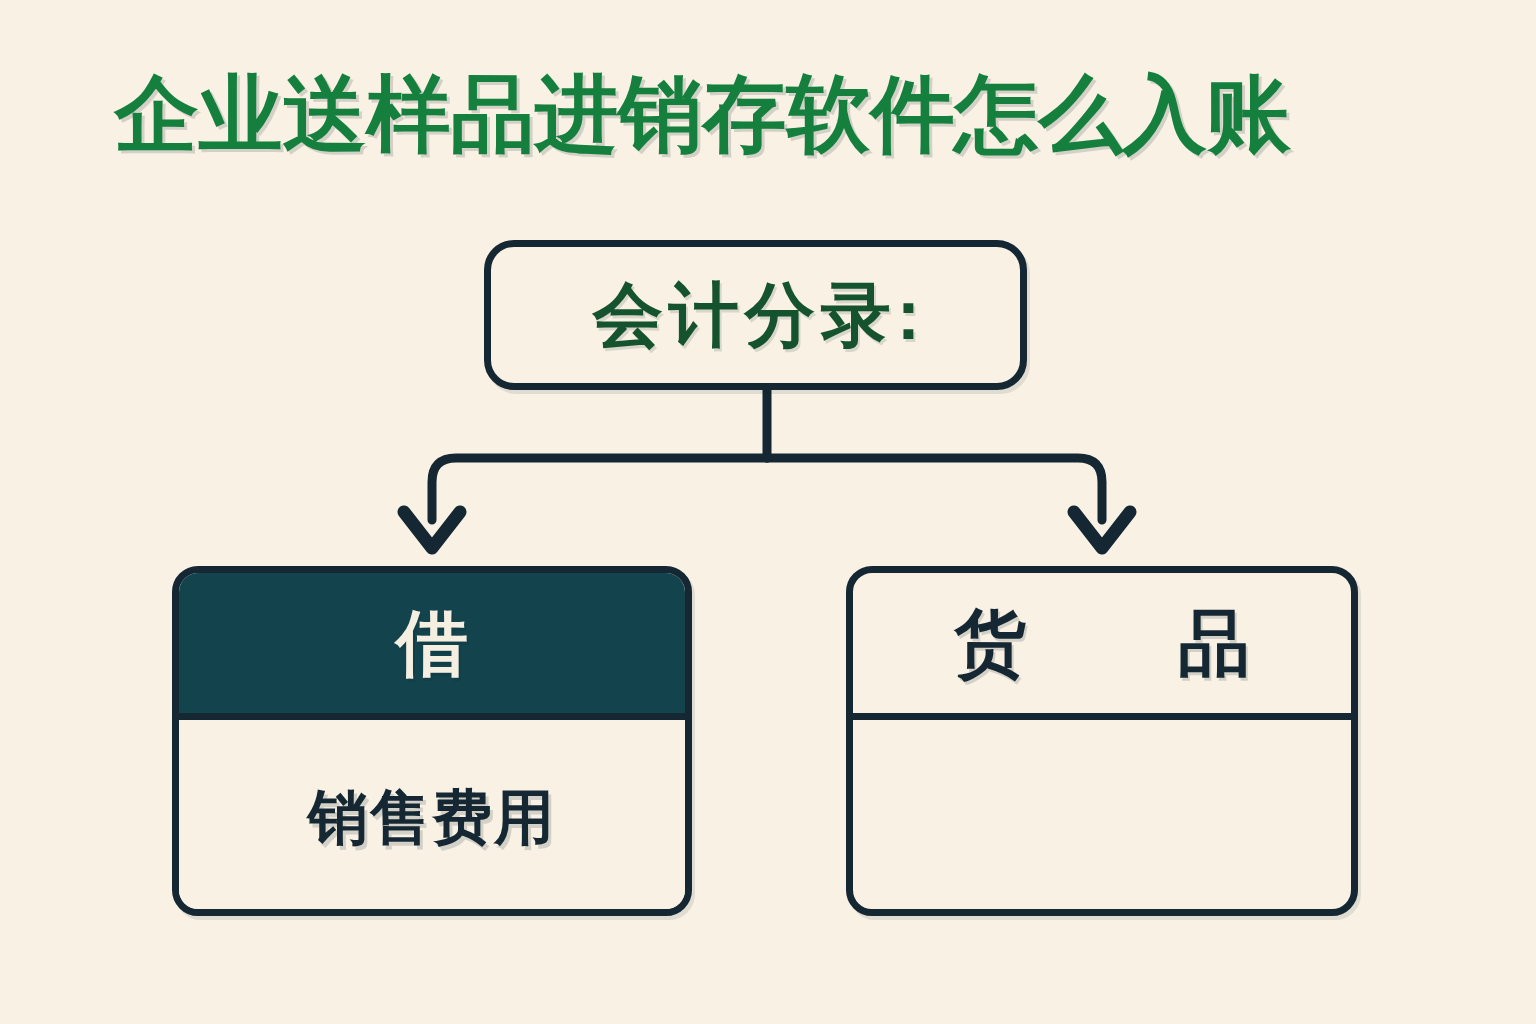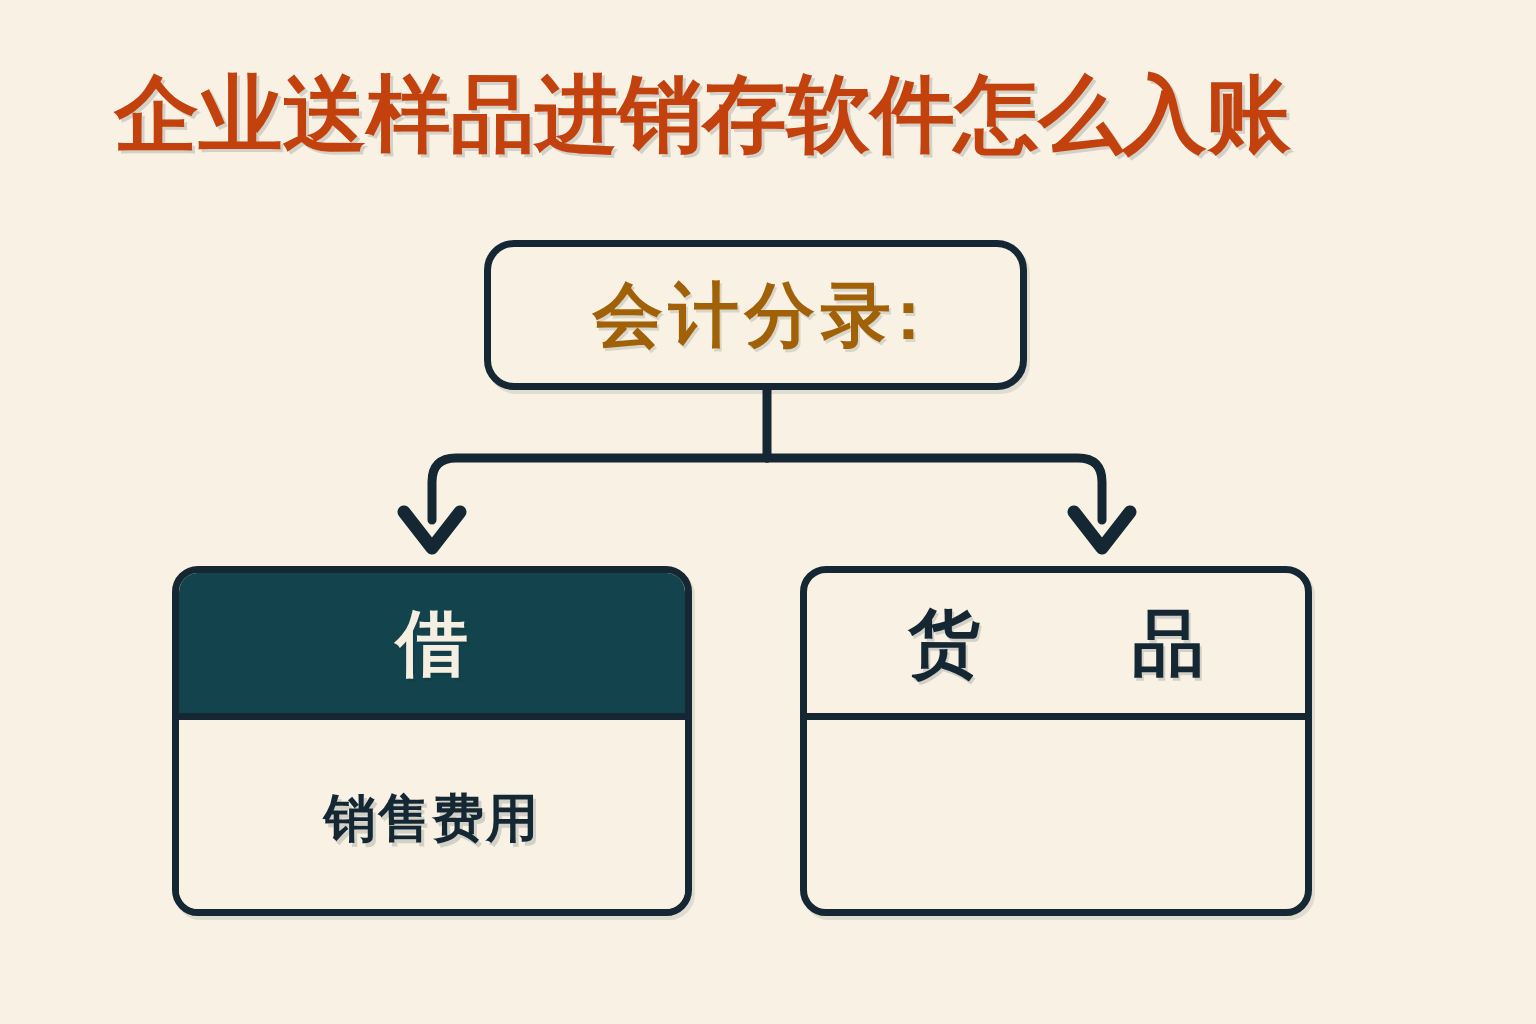--- a/index.html
+++ b/index.html
@@ -25,21 +25,21 @@
   
   #page-title {
     position: absolute;
     left: 0;
     top: 62px;
     width: 1405px;
     text-align: center;
     font-size: 84px;
     line-height: 104px;
     font-weight: 700;
-    color: #c2410c;
+    color: #15803d;
     letter-spacing: 0px;
     white-space: nowrap;
     text-shadow: 3px 3px 0 rgba(20,39,51,0.16);
   }
 
   
   #connectors {
     position: absolute;
     left: 0;
     top: 0;
@@ -66,35 +66,35 @@
     height: 150px;
     border-radius: 30px;
     display: flex;
     align-items: center;
     justify-content: center;
   }
   #entry-box .box-title {
     font-size: 70px;
     line-height: 78px;
     font-weight: 700;
-    color: #a16207;
+    color: #14532d;
     letter-spacing: 6px;
     white-space: nowrap;
     text-shadow: 2px 3px 0 rgba(20,39,51,0.14);
     padding-left: 8px;
   }
 
   #debit-box {
     left: 172px;
     top: 566px;
     width: 520px;
     height: 350px;
   }
   #credit-box {
-    left: 800px;
+    left: 846px;
     top: 566px;
     width: 512px;
     height: 350px;
   }
 
   .box-header {
     height: 147px;
     display: flex;
     align-items: center;
     justify-content: center;
@@ -122,21 +122,21 @@
   }
 
   .box-body {
     height: 196px;
     display: flex;
     align-items: center;
     justify-content: center;
     background: #f8f1e4;
   }
   .box-body .body-text {
-    font-size: 52px;
+    font-size: 60px;
     line-height: 86px;
     font-weight: 700;
     color: #142733;
     white-space: nowrap;
     letter-spacing: 2px;
     text-shadow: 3px 4px 0 rgba(20,39,51,0.16);
   }
 </style>
 </head>
 <body>

